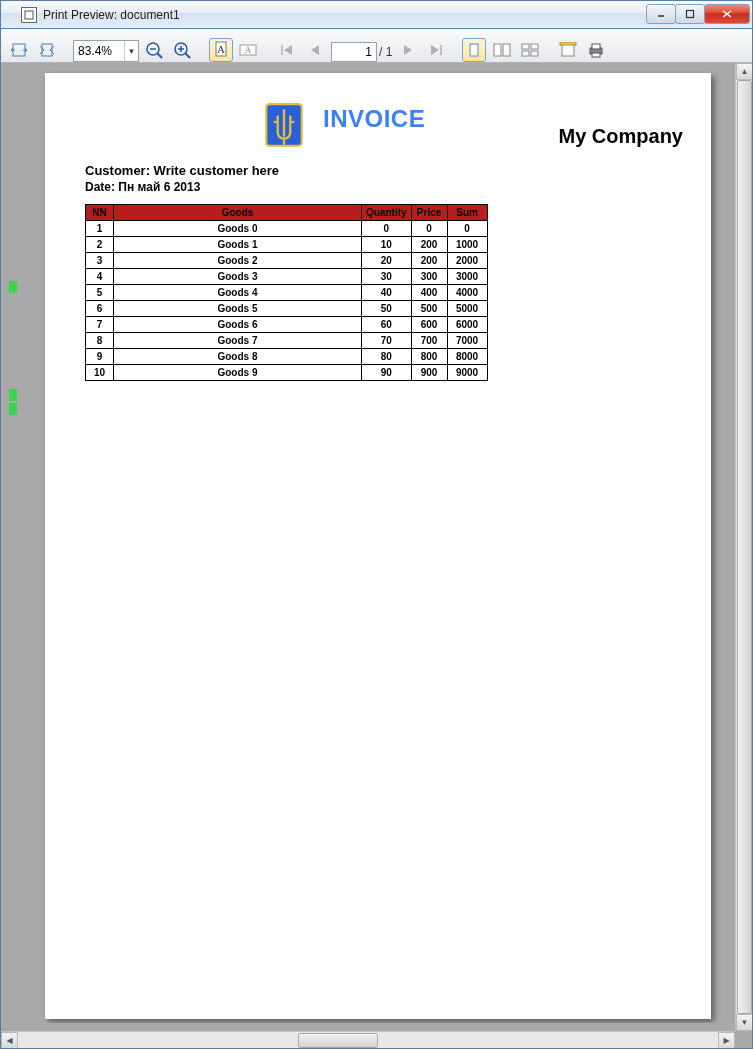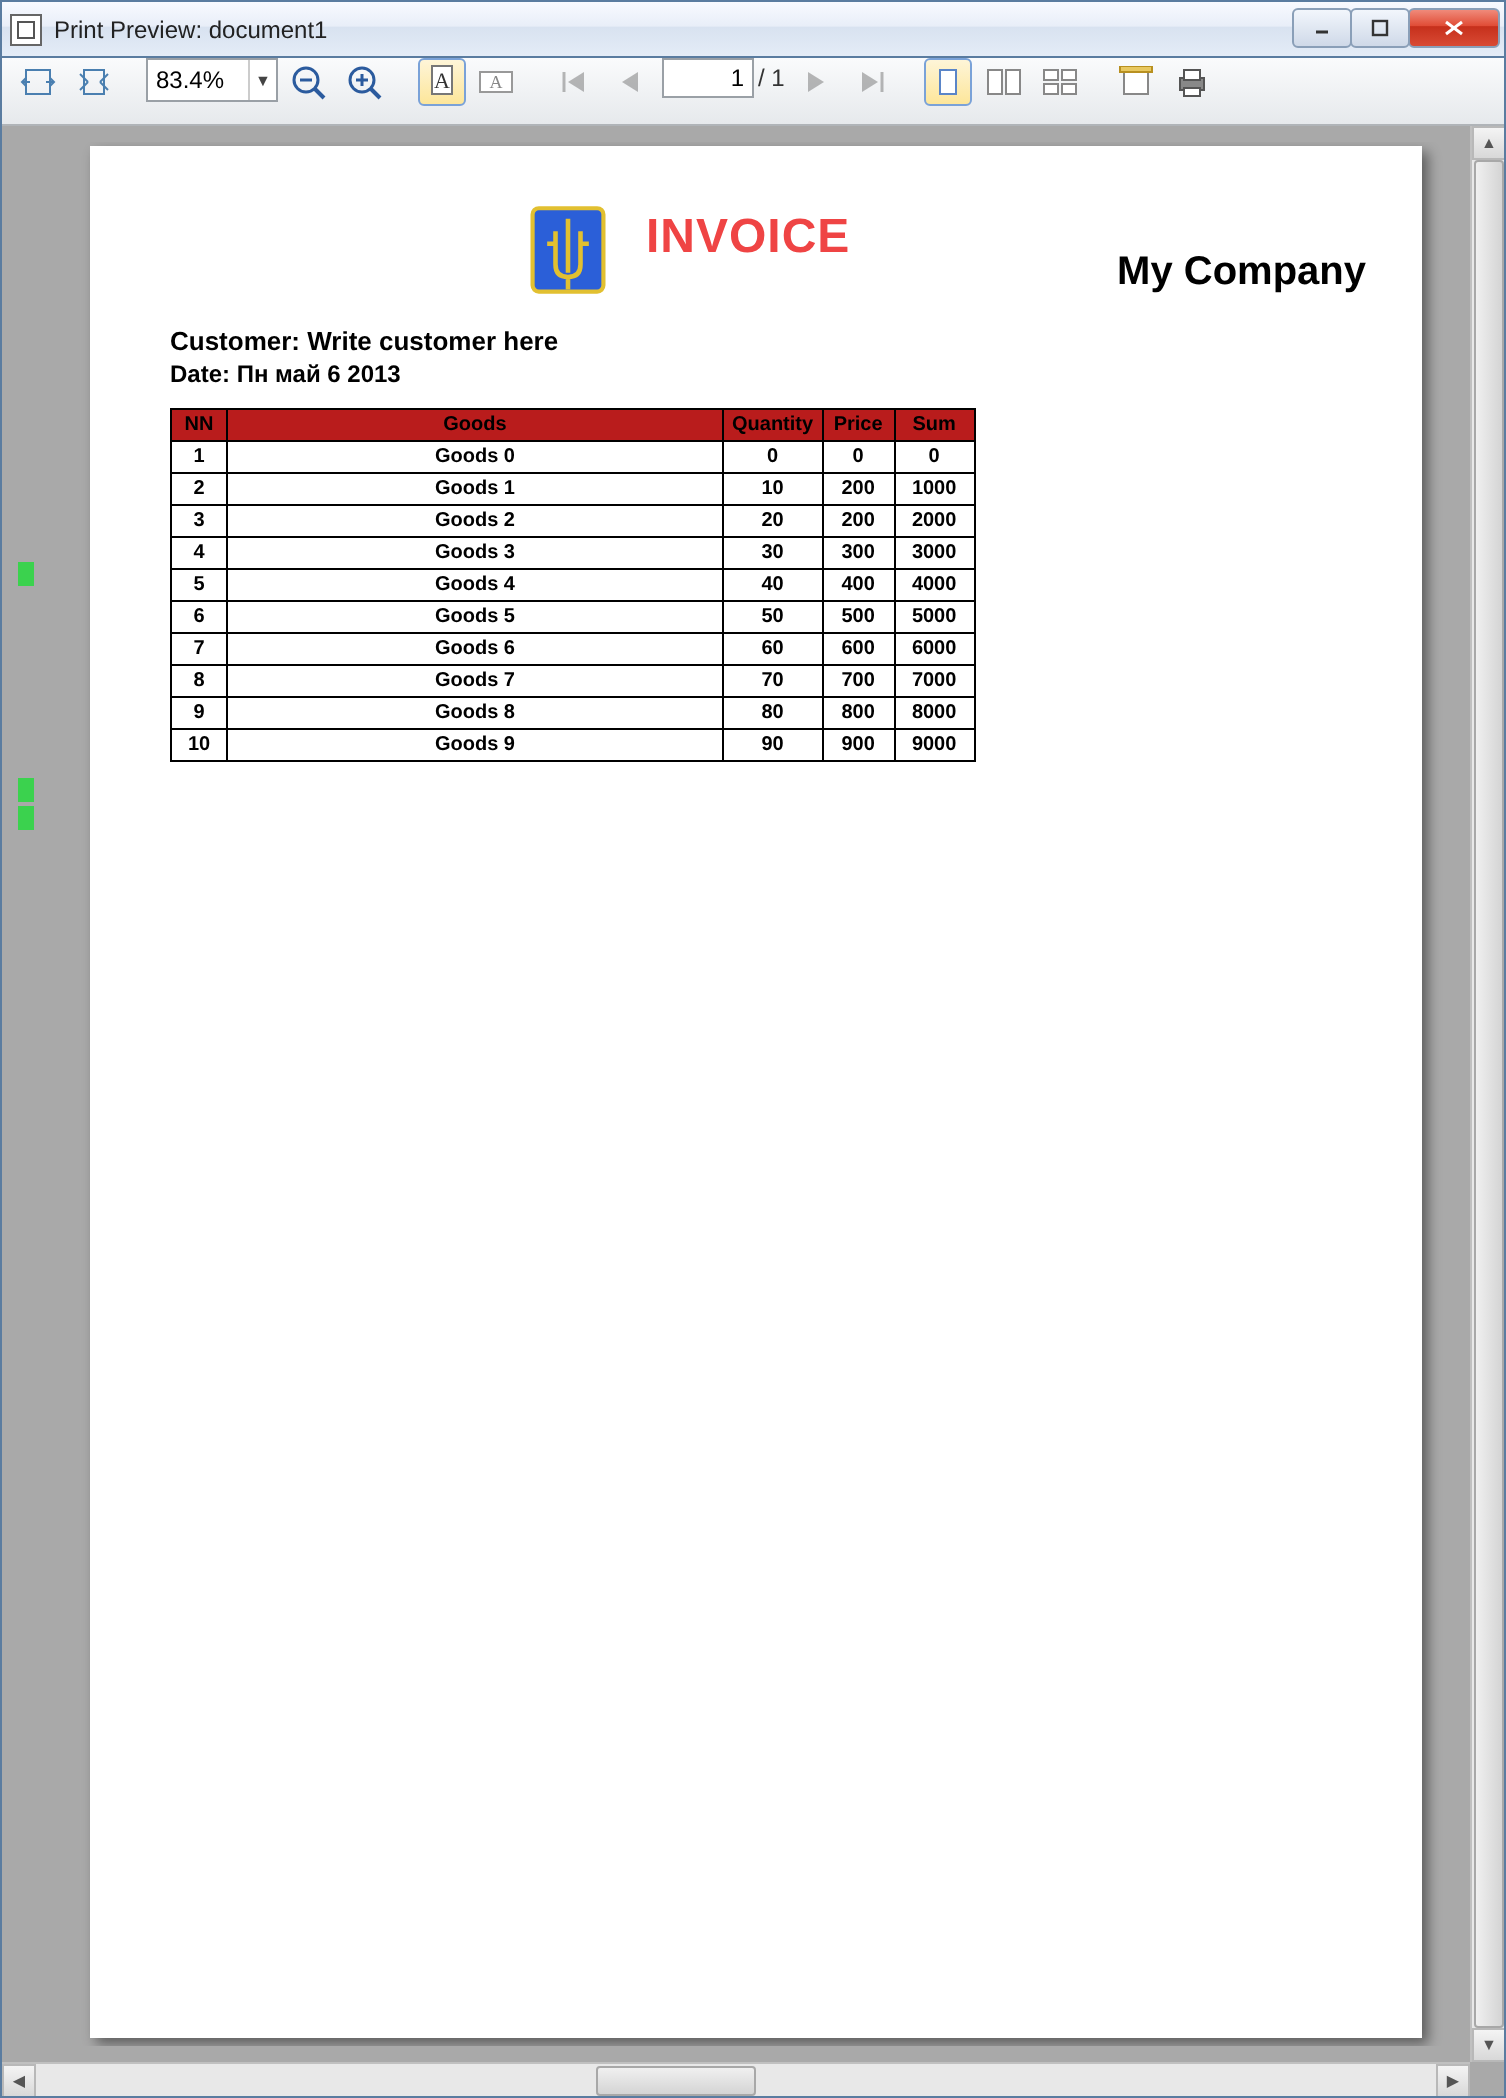--- a/index.html
+++ b/index.html
@@ -13,21 +13,21 @@
 .window {
   width: 100%; height: 100%;
   display: flex; flex-direction: column;
   border: 1px solid #5a7ca0;
 }
 .titlebar {
   height: 28px;
   background: linear-gradient(to bottom, #f8faff 0%, #e8eef8 45%, #d8e2f0 46%, #e4ecf7 100%);
   border-bottom: 1px solid #5a7ca0;
   display: flex; align-items: center;
-  padding-left: 4px;
+  padding-left: 20px;
 }
 .titlebar .icon-box {
   width: 16px; height: 16px; margin-right: 6px;
   border: 1px solid #666; background: #fff; display:flex;align-items:center;justify-content:center;
 }
 .titlebar .title { font-size: 12px; color: #222; flex: 1; }
 .win-btns { display: flex; height: 20px; margin-right: 2px; margin-top:-2px; gap:0; }
 .win-btn {
   width: 30px; height: 20px;
   display:flex;align-items:center;justify-content:center;
@@ -36,21 +36,21 @@
   border:1px solid #8a9fb8; border-radius:3px; margin-left:-1px;
 }
 .win-btn.close {
   background: linear-gradient(to bottom,#f08a7a 0%, #e04b35 45%, #c6301c 46%, #d94a34 100%);
   color:#fff; width:46px;
 }
 .toolbar {
   height: 34px;
   background: linear-gradient(to bottom,#fafbfc,#e6e9ec);
   border-bottom: 1px solid #b0b4b8;
-  display: flex; align-items: flex-start;
+  display: flex; align-items: flex-end;
   padding: 0 6px; gap: 4px;
 }
 .tbtn {
   width: 24px; height: 24px;
   border: 1px solid transparent; border-radius: 3px;
   display:flex;align-items:center;justify-content:center;
   cursor: pointer;
 }
 .tbtn.active { border-color:#7aa2d8; background: linear-gradient(#fef5d8,#fde69a); }
 .tbtn svg { display:block; }
@@ -83,21 +83,21 @@
   position:absolute; left:36px; top:2px;
   width: 666px; height: 946px;
   background:#fff;
   box-shadow: 3px 3px 6px rgba(0,0,0,.45);
 }
 .page-inner { padding: 28px 28px 0 40px; }
 .doc-head { display:flex; align-items:flex-start; gap:18px; }
 .emblem {
   width:42px; height:50px;
 }
-.invoice-title { font-size:24px; font-weight:900; letter-spacing:.5px; color:#ef4444; margin-top:4px; }
+.invoice-title { font-size:24px; font-weight:900; letter-spacing:.5px; color:#3b82f6; margin-top:4px; }
 .company { margin-left:auto; font-size:20px; font-weight:900; margin-top:24px; }
 .customer-line { font-size:13px; font-weight:900; margin-top:12px; }
 .date-line { font-size:12px; font-weight:700; margin-top:2px; }
 .inv-table { margin-top:10px; border-collapse:collapse; font-size:10px; font-weight:700; }
 .inv-table th { background:#b91c1c; color:#000; border:1px solid #000; padding:2px 4px; font-weight:700; font-size:10px; text-align:center; }
 .inv-table td { border:1px solid #000; padding:2px 4px; text-align:center; }
 .inv-table .c-nn { width:28px; }
 .inv-table .c-goods { width:248px; }
 .inv-table .c-qty { width:44px; }
 .inv-table .c-price { width:36px; }

